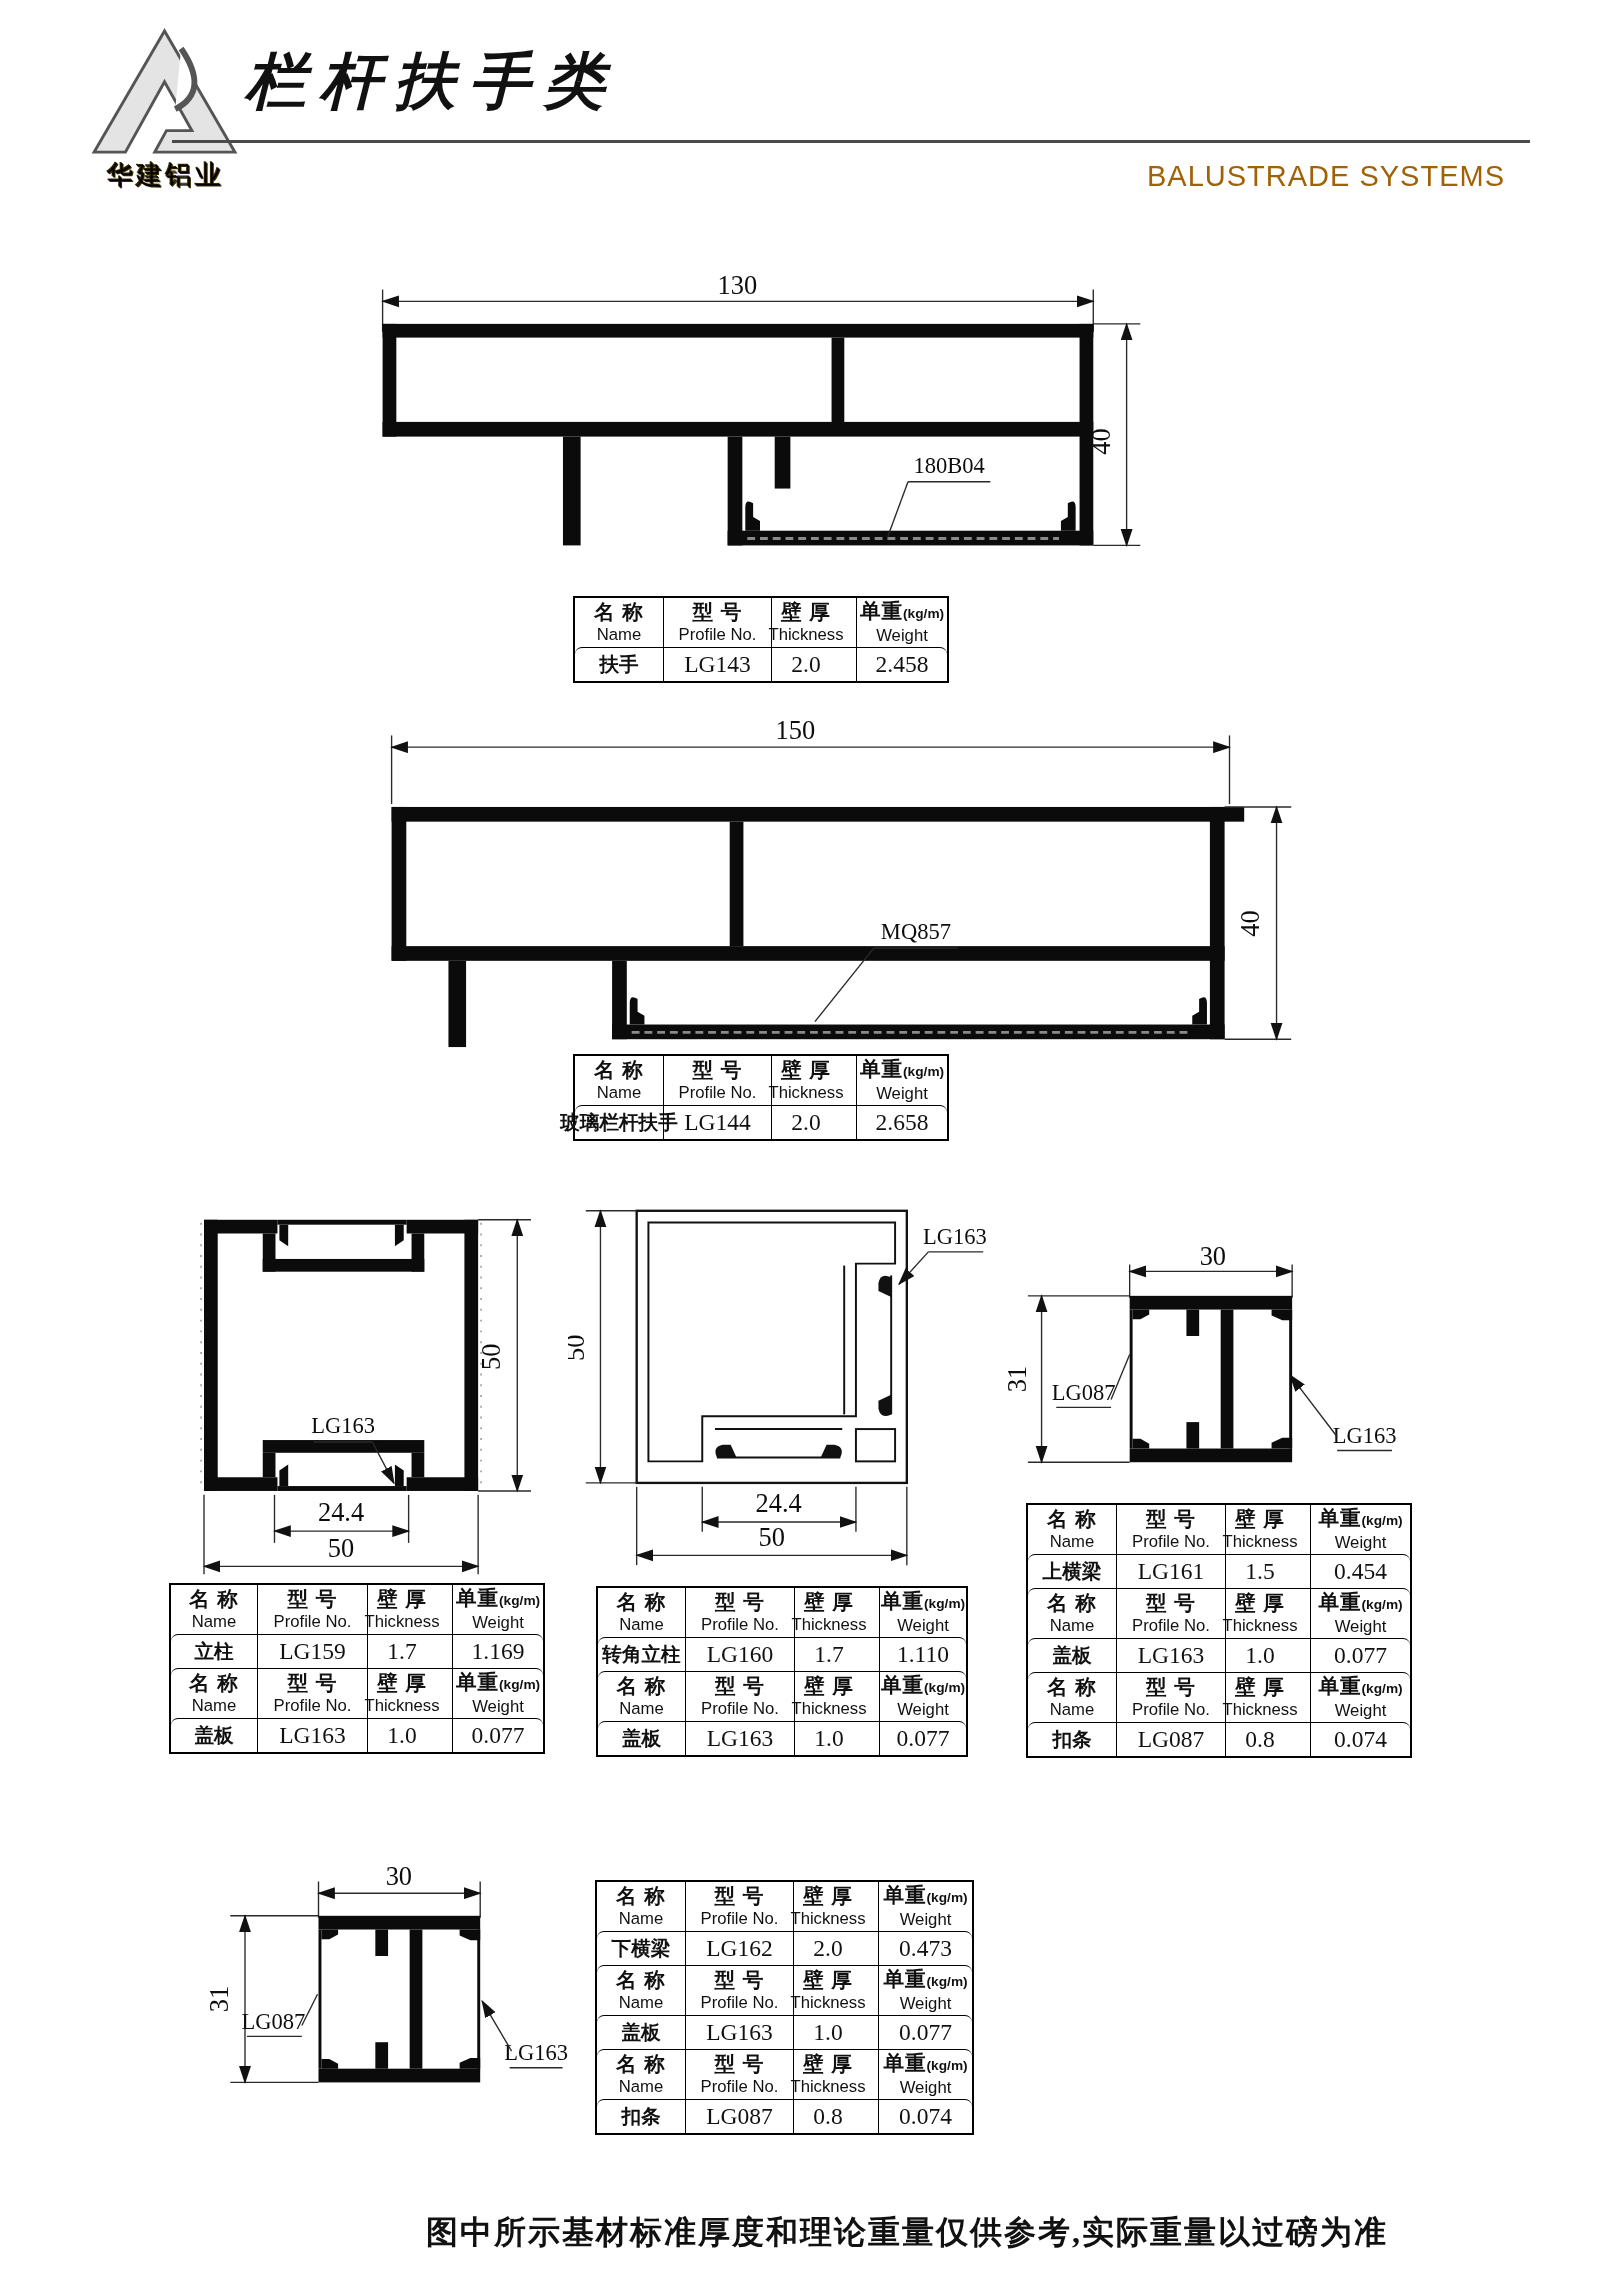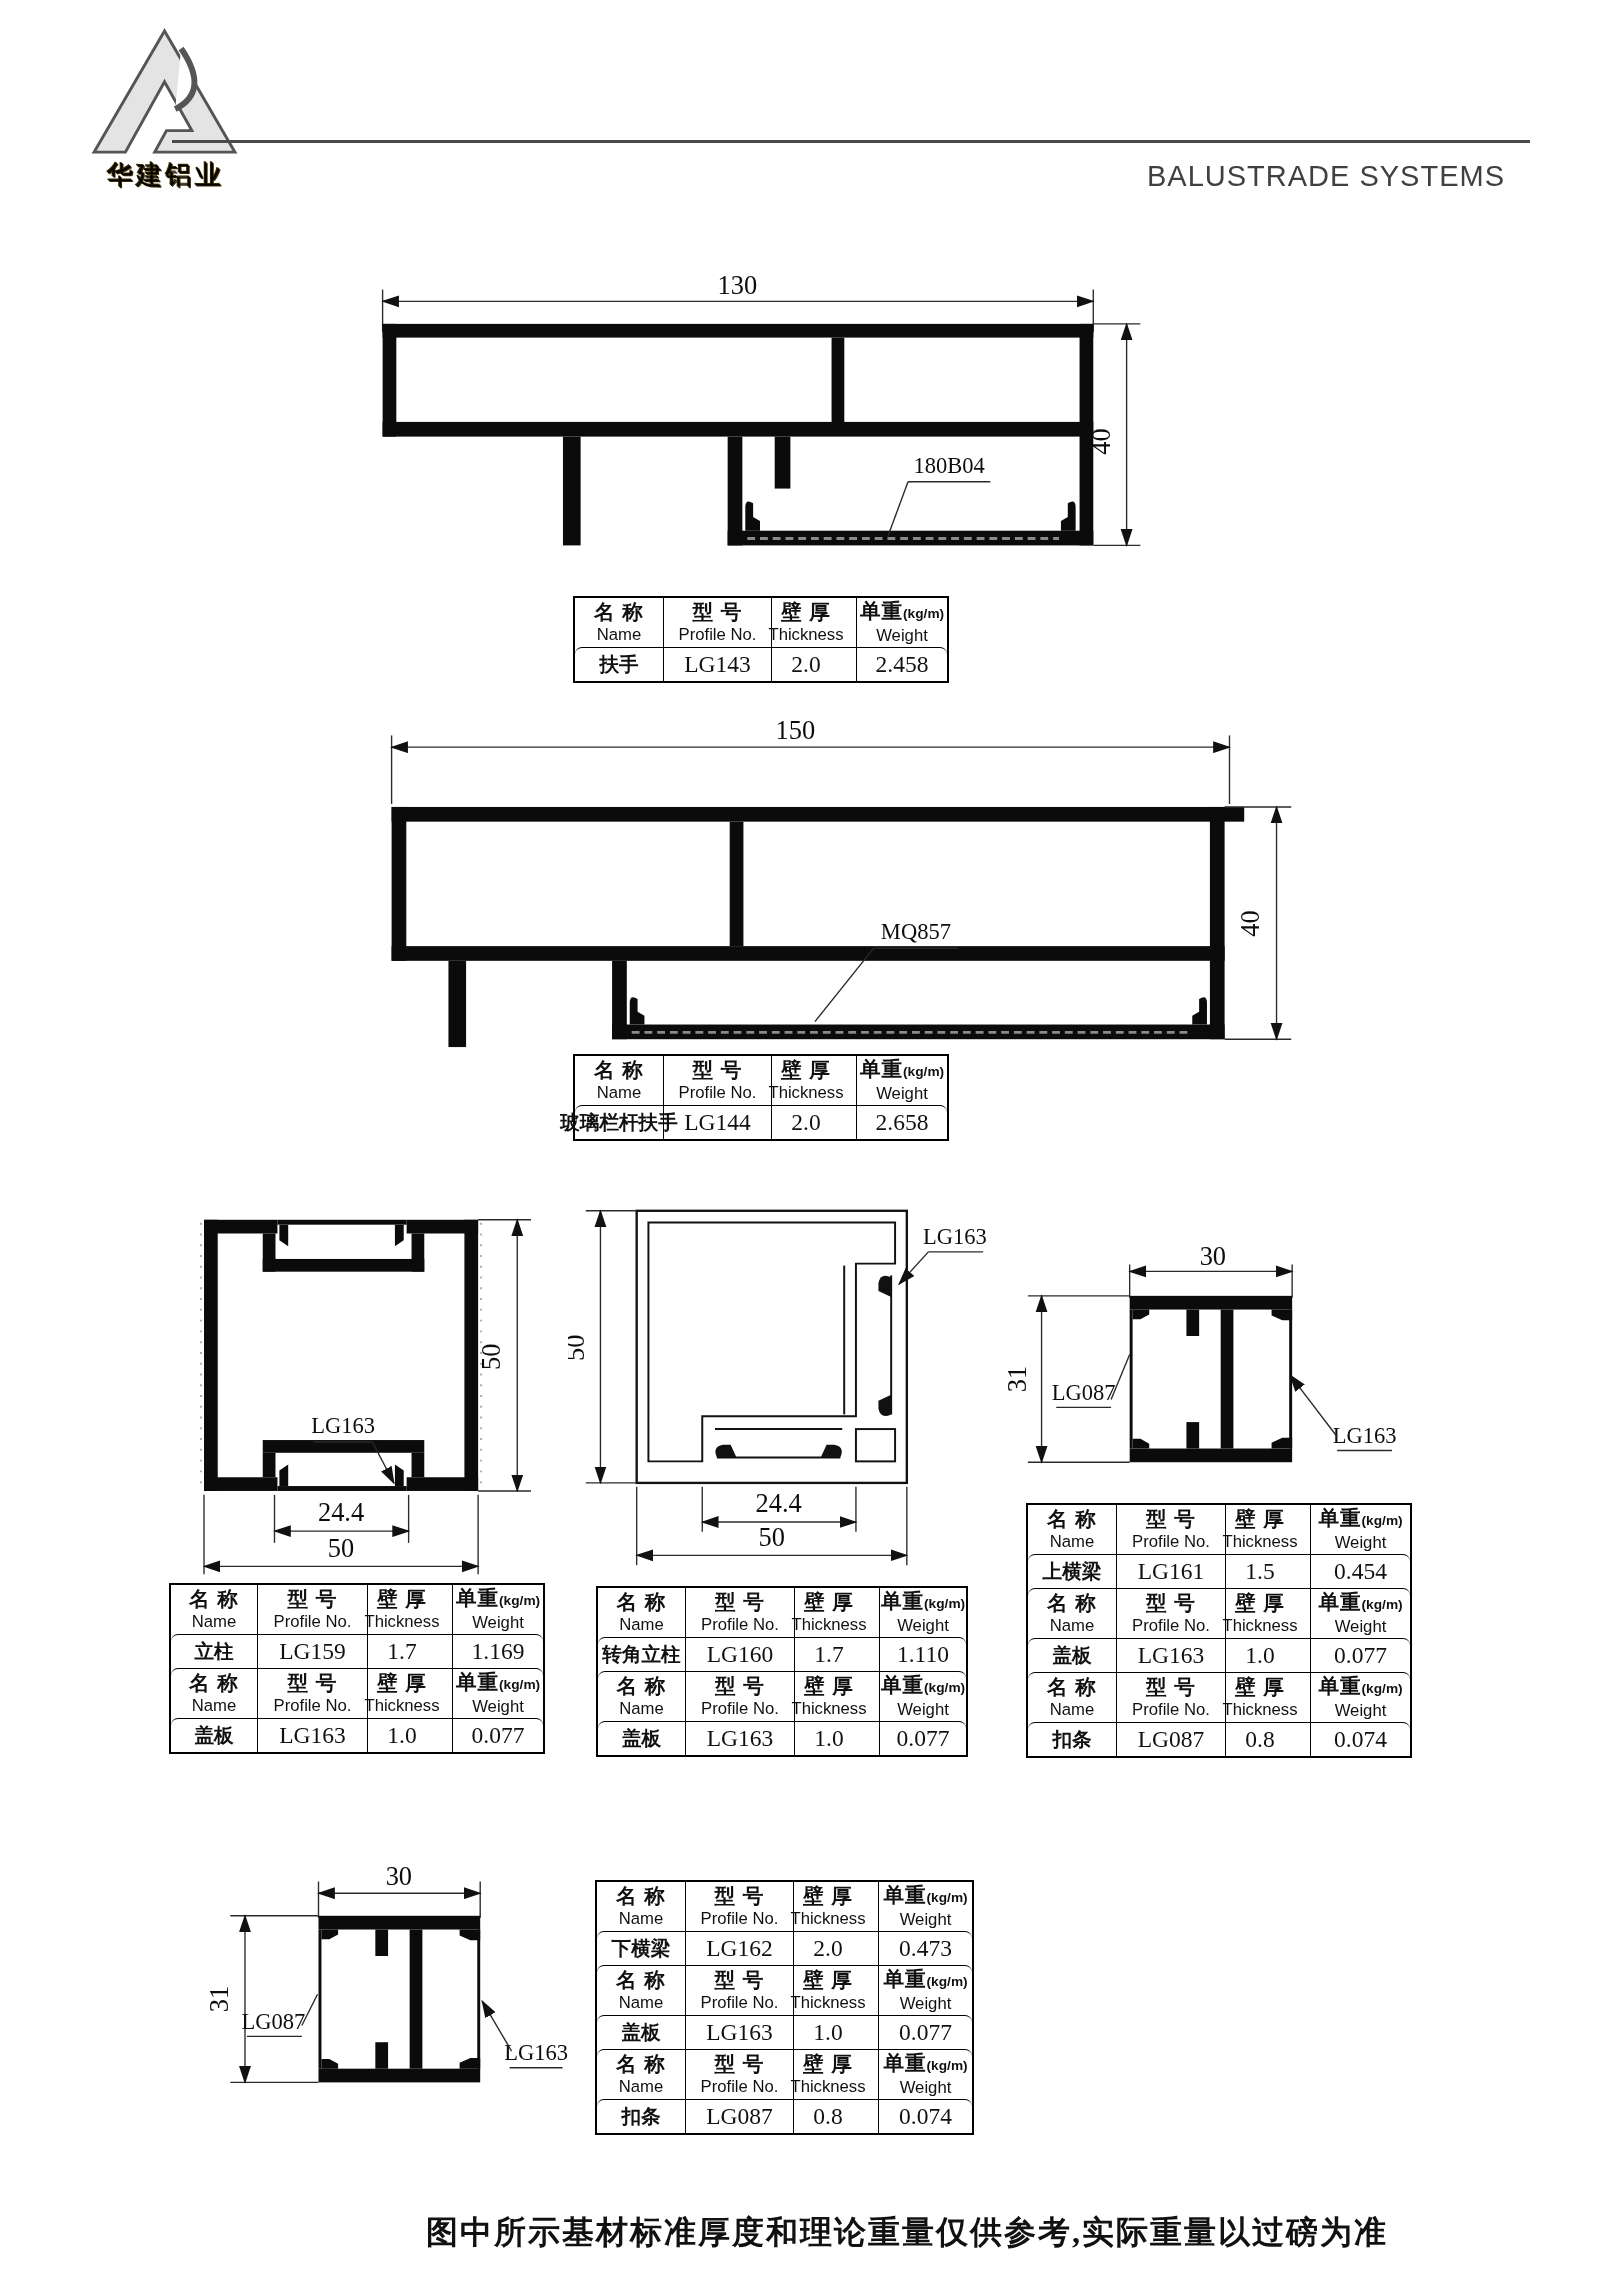--- a/index.html
+++ b/index.html
@@ -5,21 +5,21 @@
   html,body{margin:0;padding:0;background:#888;}
   #page{position:relative;width:1620px;height:2293px;background:#ffffff;overflow:hidden;
         font-family:"Liberation Sans",sans-serif;color:#111;}
   .abs{position:absolute;}
   
   #logo-text{font-weight:normal;font-size:26.5px;color:#000000;letter-spacing:2.9px;
              text-shadow:1px 1px 0 #3a2c00, -1px -1px 0 #3a2c00;white-space:nowrap;}
   #page-title{font-family:"Liberation Serif",serif;font-weight:bold;font-style:italic;
               font-size:61px;letter-spacing:13.7px;white-space:nowrap;}
   #header-rule{background:#4a4a4a;}
-  #page-subtitle{font-size:29px;color:#404040;text-align:right;letter-spacing:1px;}
+  #page-subtitle{font-size:29px;color:#a16207;text-align:right;letter-spacing:1px;}
   
   .ptable{position:absolute;border:2.5px solid #000;background:#fff;}
   .trow{display:flex;}
   .trow + .trow{border-top:1.6px solid #000;border-radius:7px;}
   .tcell{box-sizing:border-box;display:flex;flex-direction:column;align-items:center;
          justify-content:center;overflow:visible;}
   .tcell + .tcell{border-left:1.6px solid #000;}
   .hrow{height:49px;}
   .vrow{height:33px;}
   .c1{width:var(--c1);} .c2{width:var(--c2);} .c3{width:var(--c3);} .c4{width:var(--c4);margin-left:16px;}
@@ -55,20 +55,21 @@
 </svg>
 
 <div id="page">
 
   <svg class="abs" style="left:86px;top:27.4px" width="157" height="129" viewBox="0 0 160 132">
     <path d="M80,4 L8,128 H40 L80,56 L108,106 H82 L70,128 H152 Z" fill="#e4e4e4" stroke="#555" stroke-width="3"></path>
     <path d="M97,22 q30,44 -6,62" stroke="#555" stroke-width="6" fill="#fff"></path>
   </svg>
   <div class="abs" id="logo-text" style="left:82px;top:157px;width:167px;text-align:center">华建铝业</div>
 
+  <div class="abs" id="page-title" style="left:245px;top:41px">栏杆扶手类</div>
 
   <div class="abs" id="header-rule" style="left:172px;top:140px;width:1358px;height:2.9px"></div>
 
   <div class="abs" id="page-subtitle" style="left:1054px;top:160px;width:451px">BALUSTRADE SYSTEMS</div>
 
   <svg class="abs" style="left:363px;top:265px" width="794" height="304" viewBox="0 0 810 310">
     <g>
       <line class="dim" x1="20" y1="25" x2="20" y2="68"></line>
       <line class="dim" x1="745" y1="25" x2="745" y2="68"></line>
       <line class="dim" x1="20" y1="37" x2="745" y2="37" marker-start="url(#arr)" marker-end="url(#arr)"></line>

